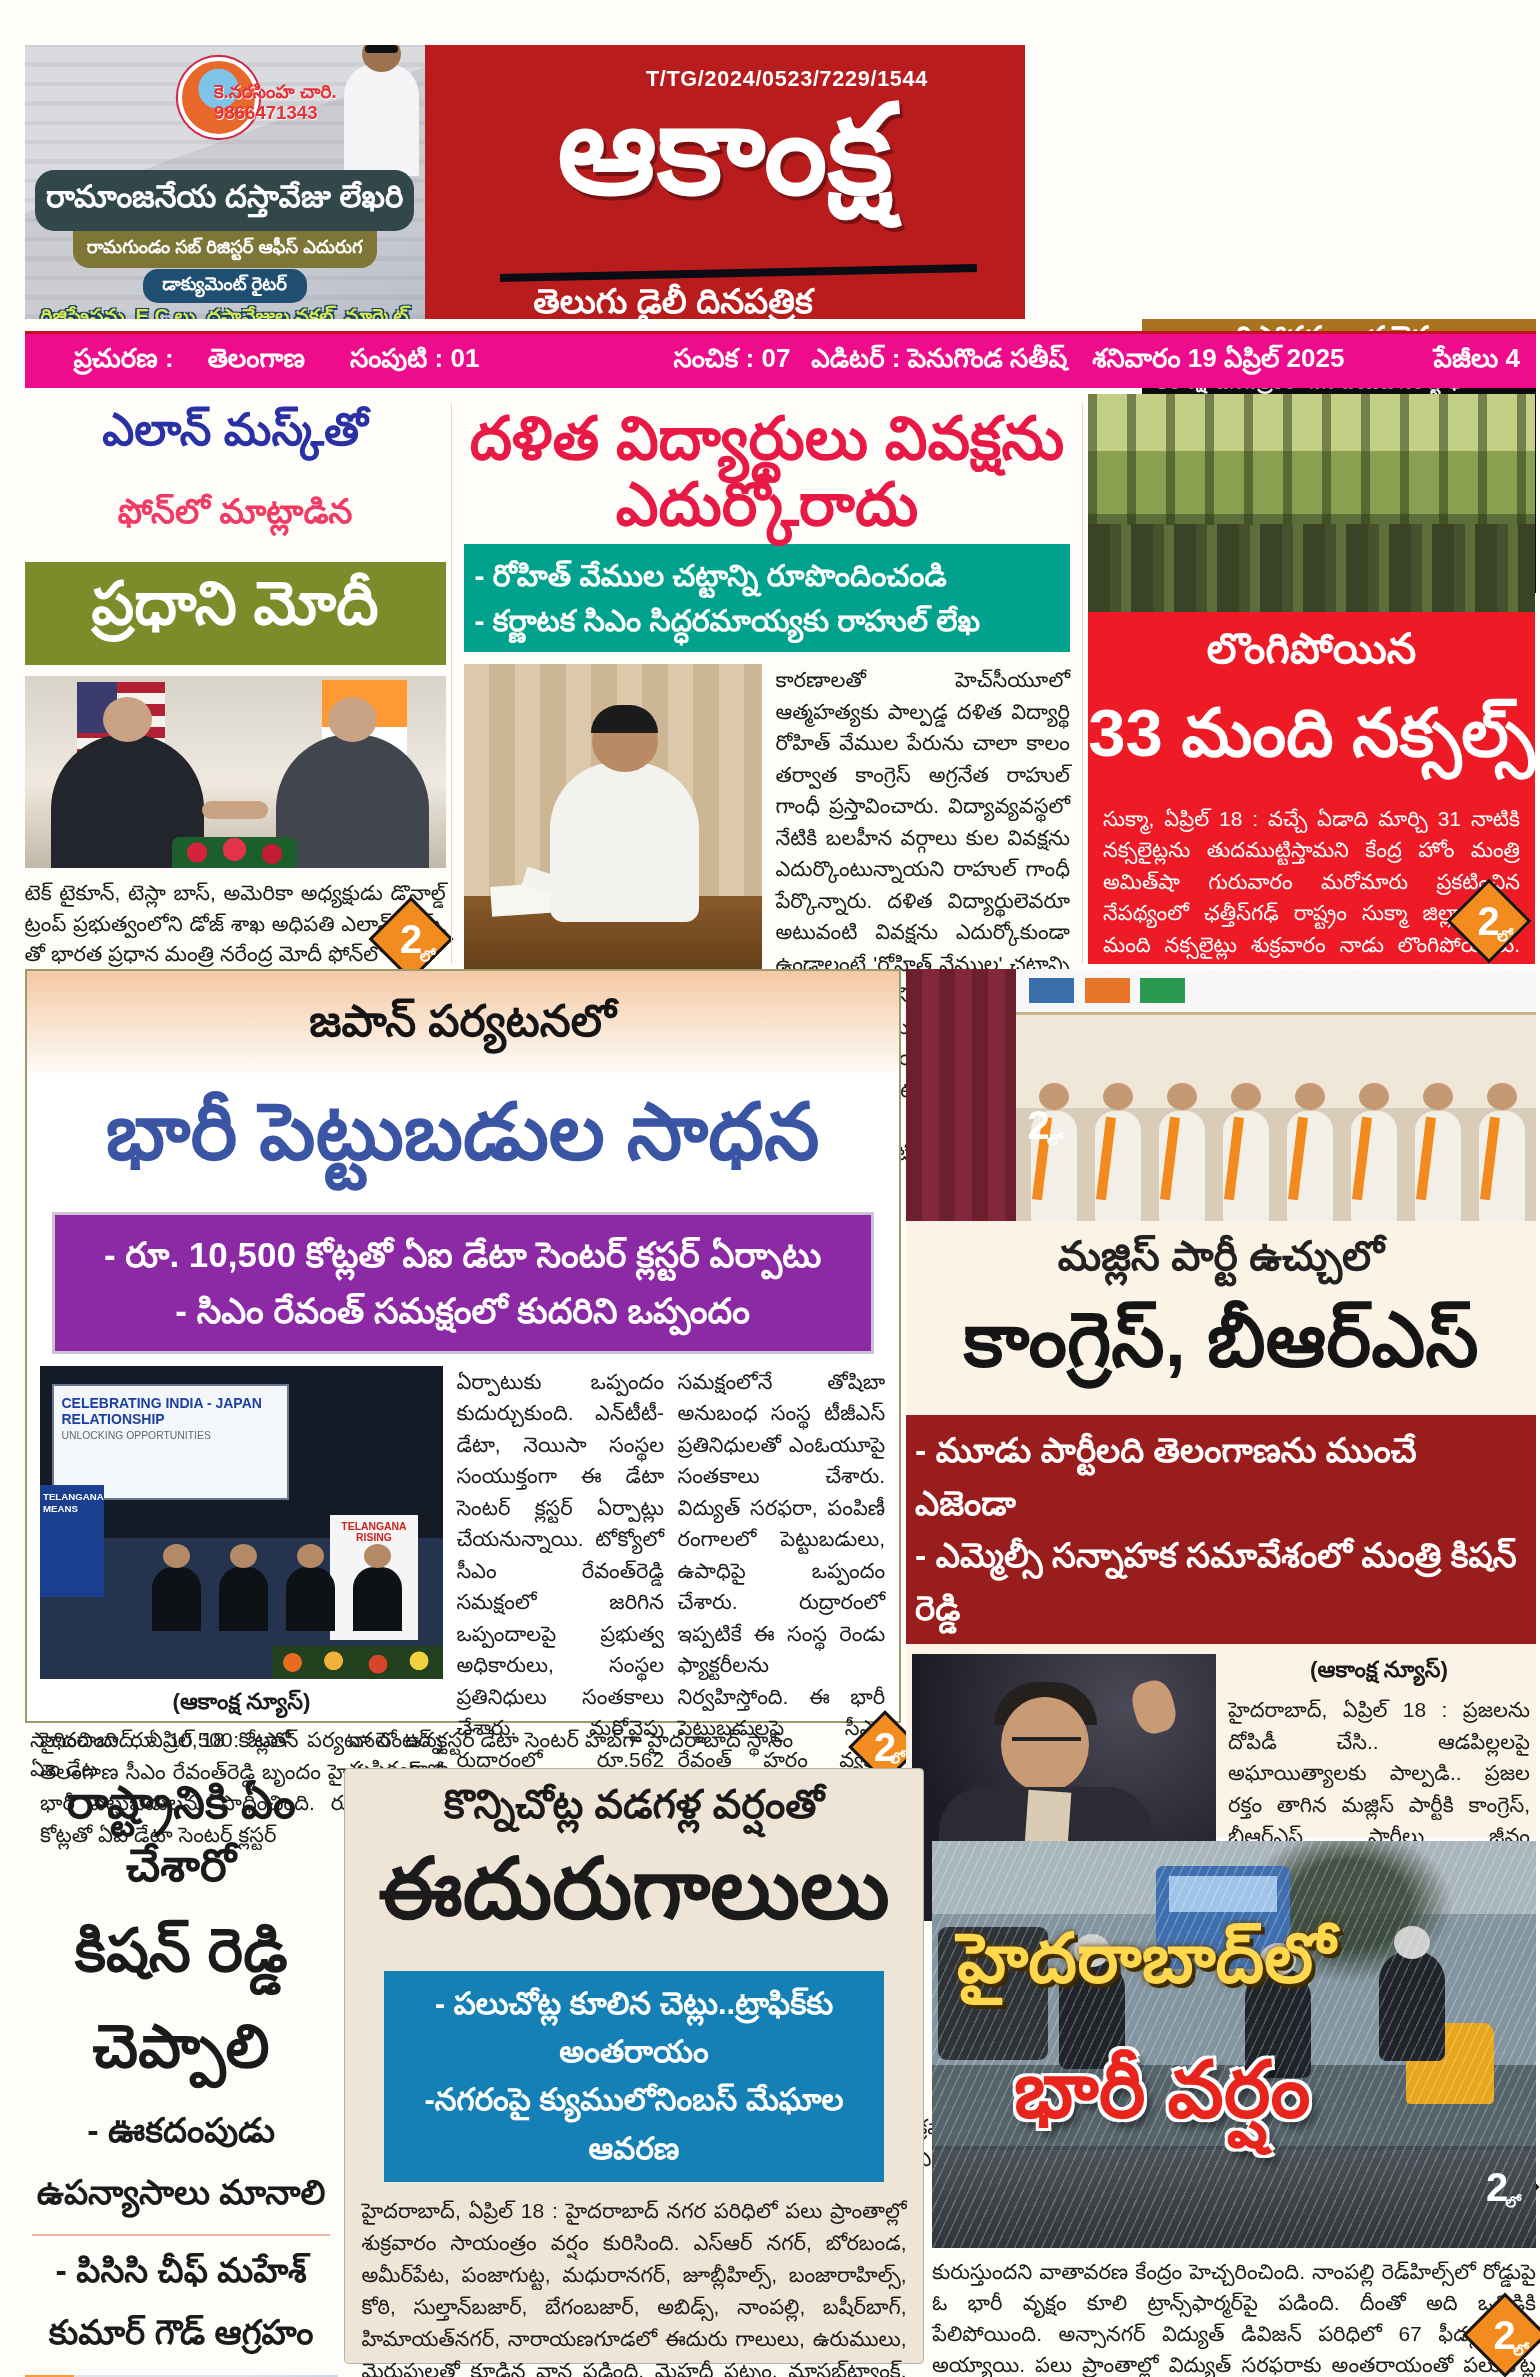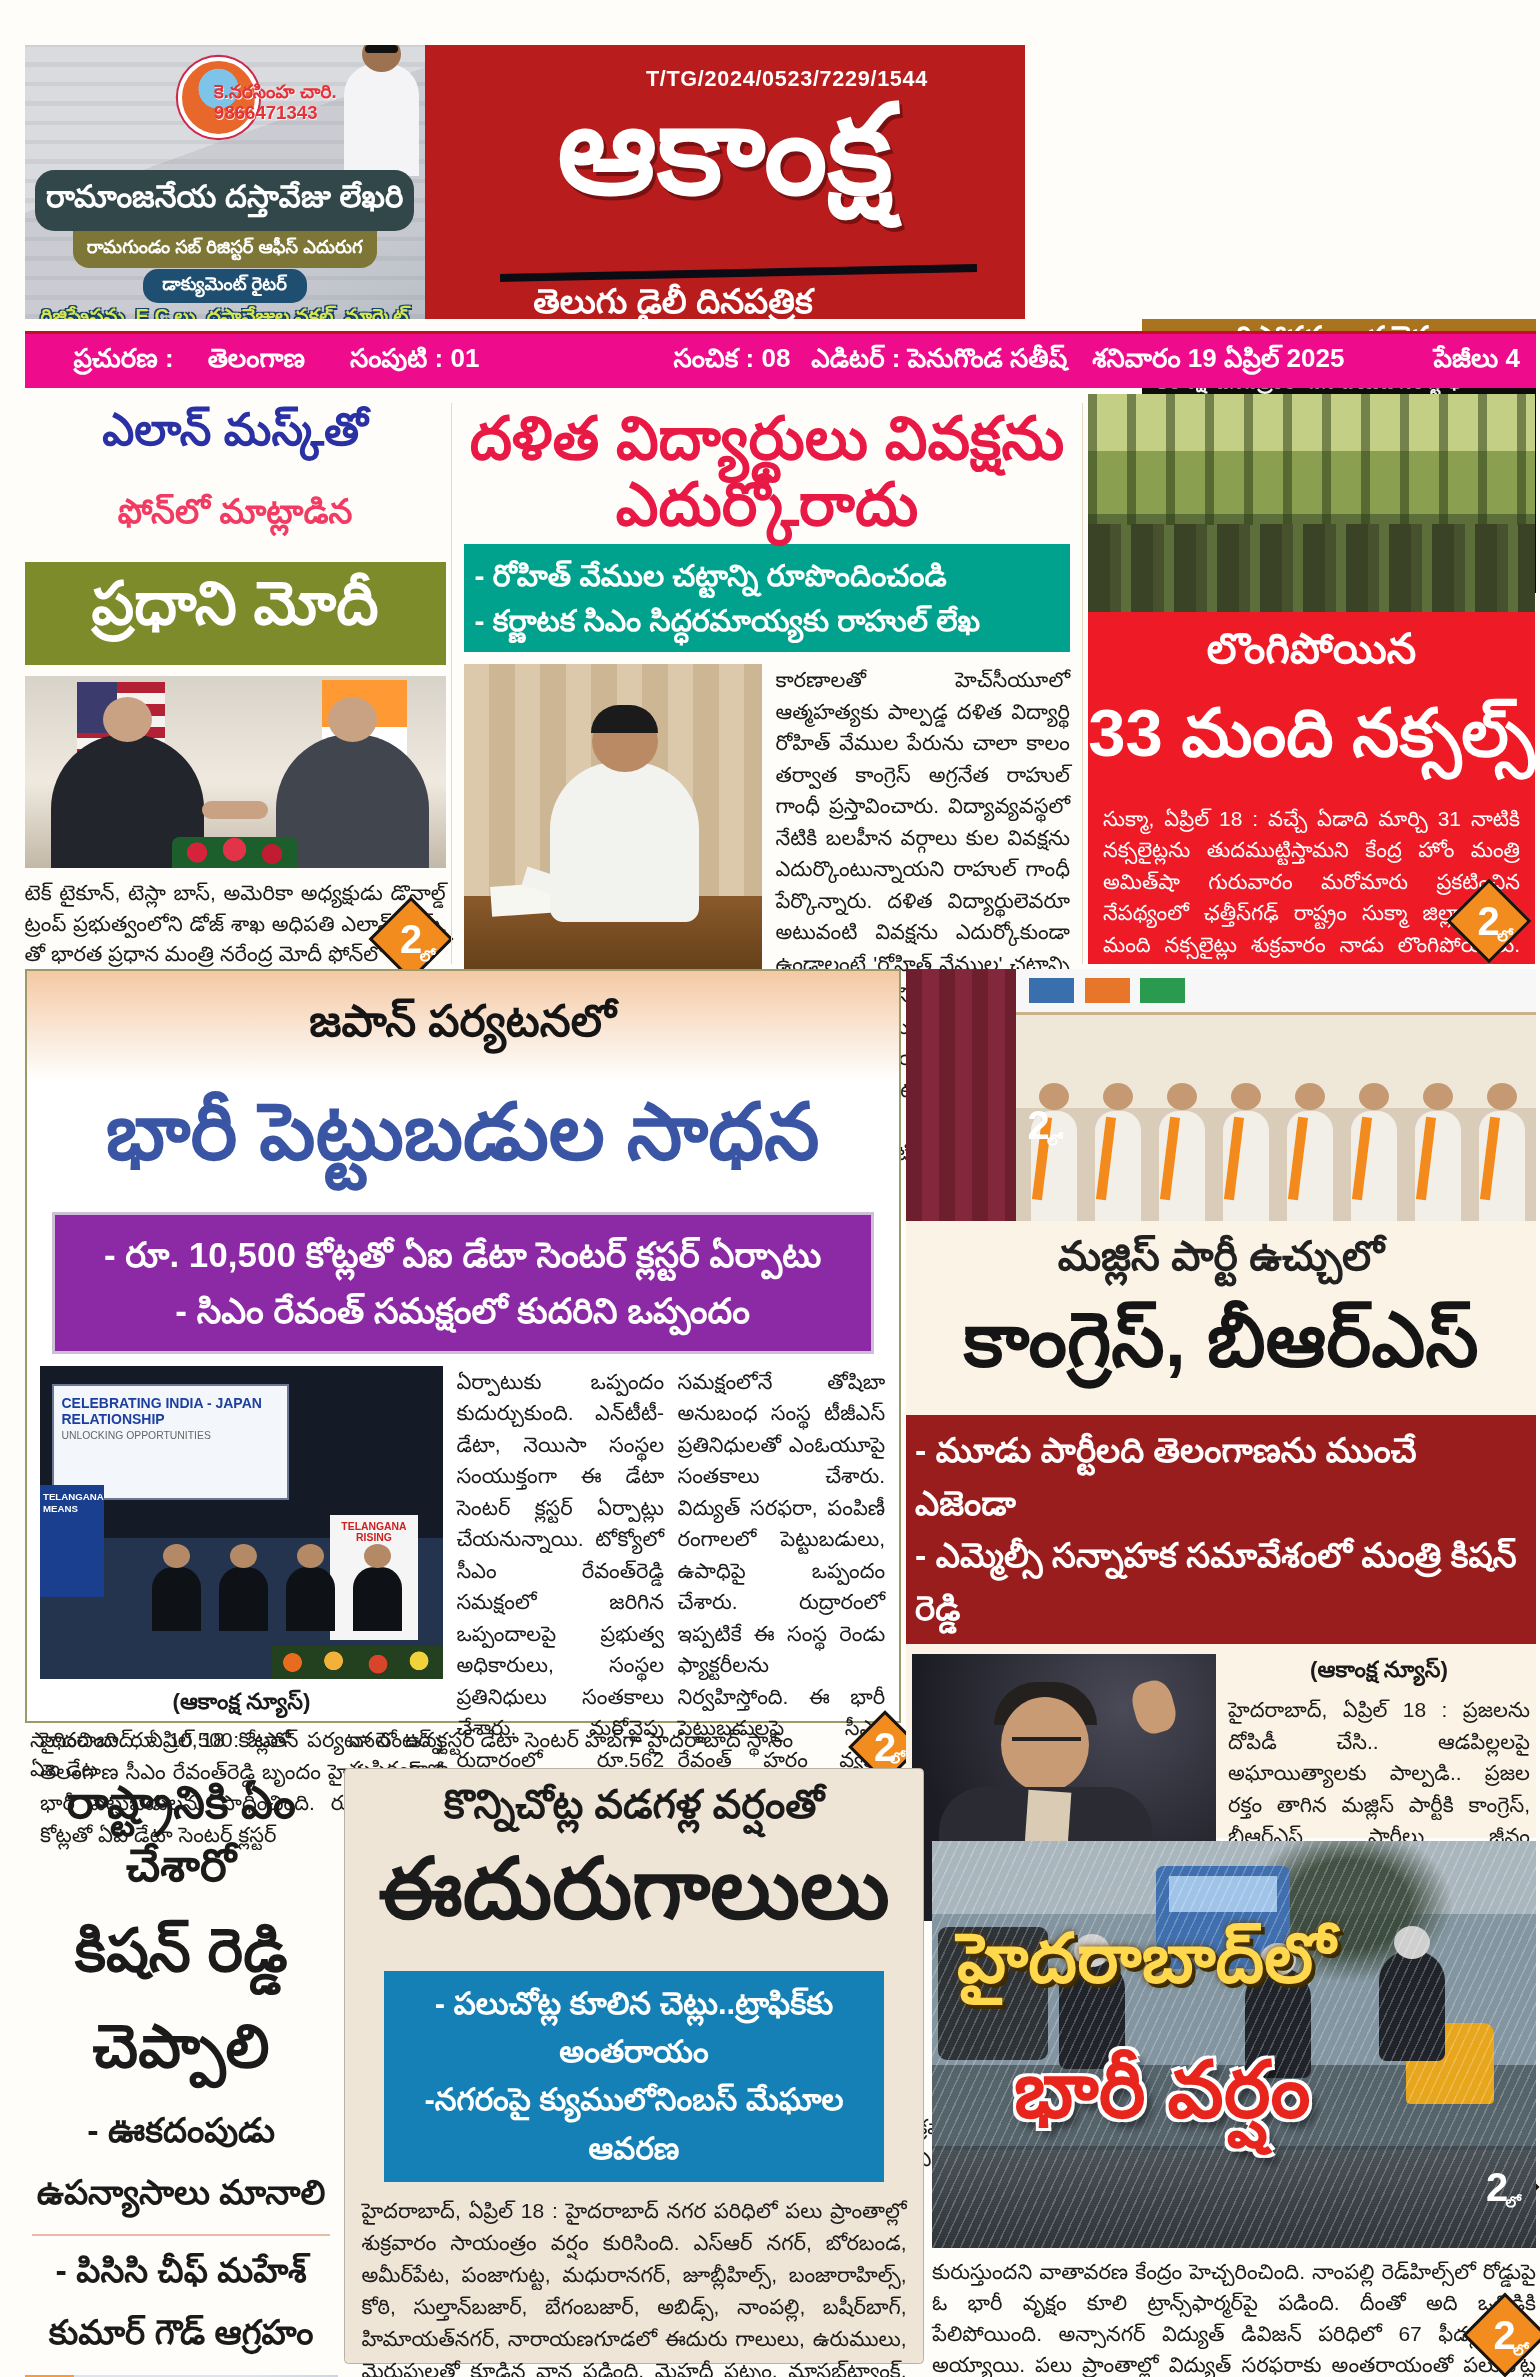--- a/index.html
+++ b/index.html
@@ -262,21 +262,21 @@
     </div>
     <div class="abs wa">
         <span>✆</span>
       </div>
   </div>
 
   <div class="abs infobar">
     <span class="ib-gap1">ప్రచురణ :</span>
     <span class="ib-gap2">తెలంగాణ</span>
     <span class="ib-gap3">సంపుటి : 01</span>
-    <span class="ib-gap4">సంచిక : 08</span>
+    <span class="ib-gap4">సంచిక : 07</span>
     <span class="ib-gap5">ఎడిటర్ : పెనుగొండ సతీష్</span>
     <span class="ib-gap6">శనివారం 19  ఏప్రిల్ 2025</span>
     <span class="ib-gap7">పేజీలు 4</span>
 
   </div>
 
   <div class="abs art-musk">
     <div class="mk-l1">ఎలాన్ మస్క్‌తో</div>
     <div class="mk-l2">ఫోన్‌లో మాట్లాడిన</div>
     <div class="mk-l3">ప్రధాని మోదీ</div>

